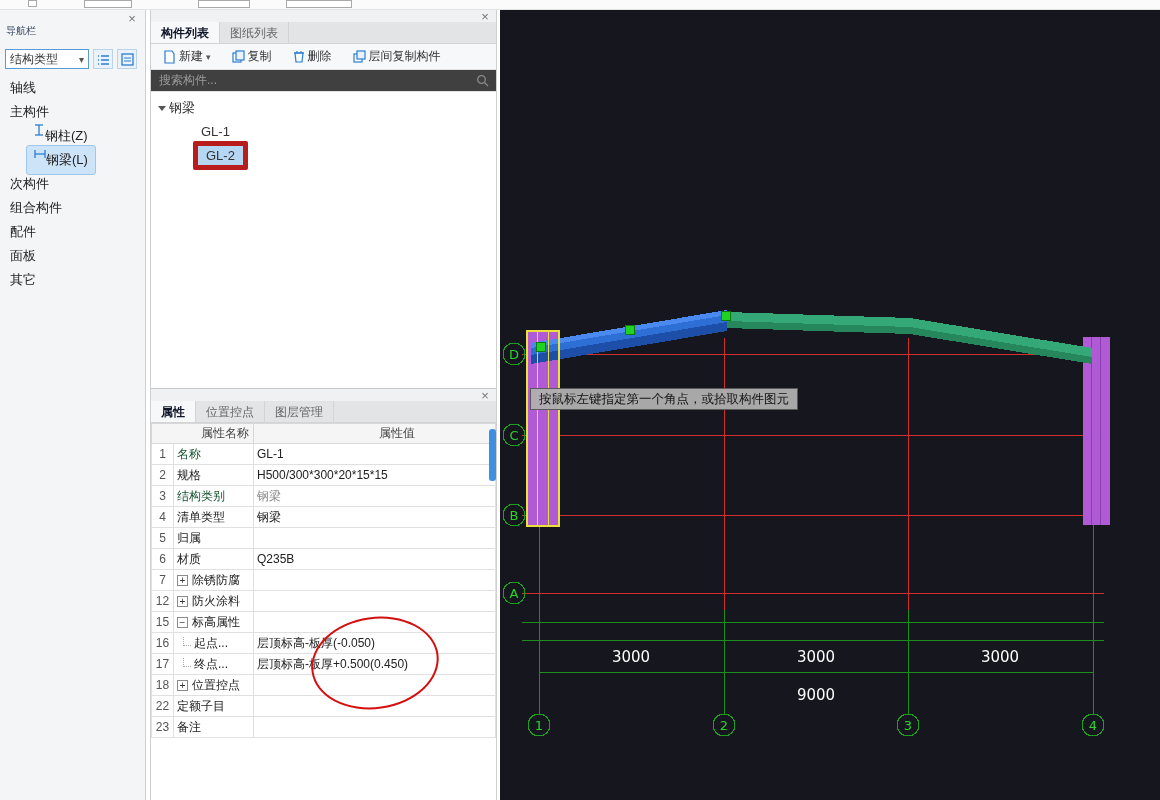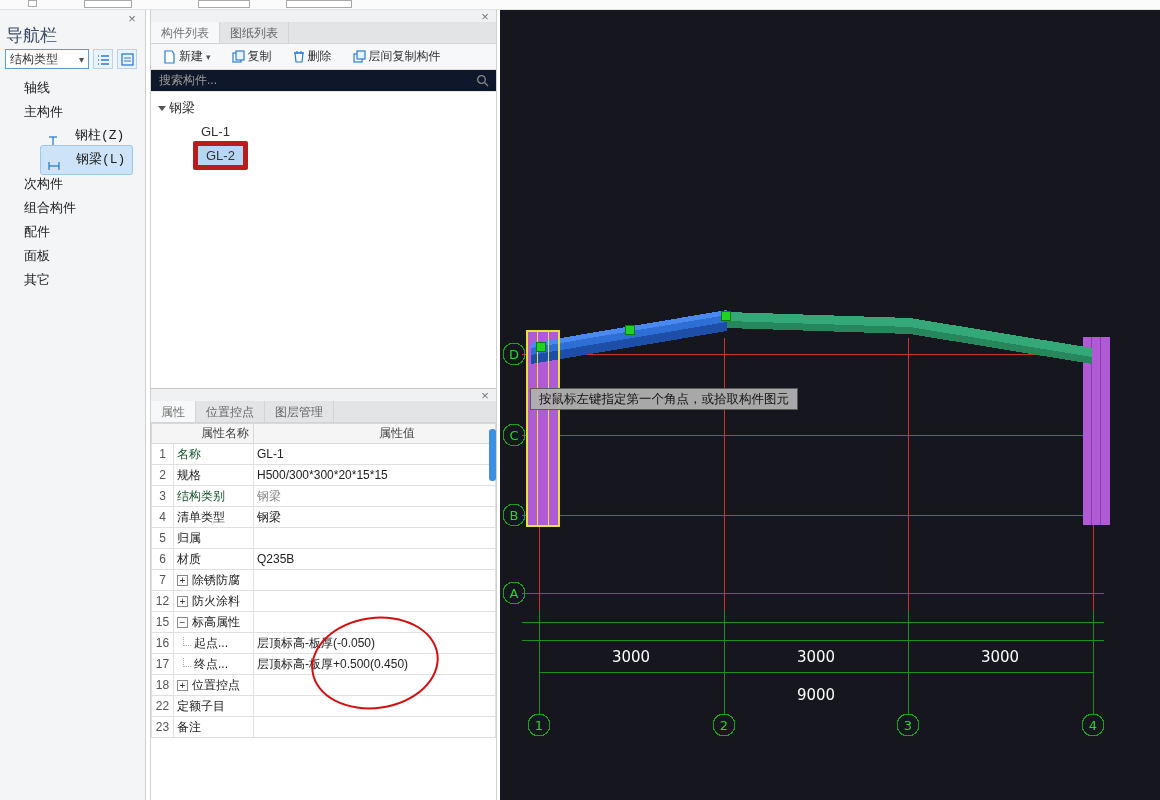--- a/index.html
+++ b/index.html
@@ -13,49 +13,49 @@
   .frag.f1 { left:28px;  width:9px;  height:7px; }
   .frag.f2 { left:84px;  width:48px; height:8px; }
   .frag.f3 { left:198px; width:52px; height:8px; }
   .frag.f4 { left:286px; width:66px; height:8px; }
 
   
   .left-panel { position:absolute; left:0; top:10px; width:146px; height:790px;
                 background:#f4f5f6; border-right:1px solid #cfcfcf; }
   .panel-close { position:absolute; top:2px; right:6px; width:14px; height:14px; line-height:13px;
                  text-align:center; color:#777; font-size:13px; cursor:pointer; }
-  .left-title { position:absolute; left:6px; top:14px; color:#3a4a66; font-size:17px; }
+  .left-title { position:absolute; left:6px; top:14px; color:#3a4a66; font-size:10px; }
   .type-row { position:absolute; left:5px; top:38px; width:136px; height:22px; display:flex; align-items:center; gap:4px; }
   .type-select { width:84px; height:20px; border:1px solid #5a9bd5; background:#fff; display:flex;
                  align-items:center; justify-content:space-between; padding:0 4px; cursor:pointer; }
   .type-select .caret { color:#555; font-size:10px; }
   .icon-btn { width:20px; height:20px; border:1px solid #bcd2e8; background:#eaf3fb; display:flex;
               align-items:center; justify-content:center; cursor:pointer; }
-  .nav-list { position:absolute; left:14px; top:66px; width:160px; list-style:none; }
+  .nav-list { position:absolute; left:0; top:66px; width:160px; list-style:none; }
   .nav-list li { height:24px; line-height:24px; padding-left:10px; font-size:13px; color:#222; cursor:pointer; white-space:nowrap; }
   .nav-list li.lvl1 { padding-left:26px; display:flex; align-items:center; gap:4px; }
-  .nav-list li.lvl1 .pill { display:flex; align-items:flex-end; gap:16px; padding:2px 7px; border-radius:3px;font-family:Liberation Mono, monospace; }
+  .nav-list li.lvl1 .pill { display:flex; align-items:flex-start; gap:0; padding:2px 7px; border-radius:3px; }
   .nav-list li.lvl1.selected .pill { background:#cde4f8; border:1px solid #9ec7ec; }
 
   
   .mid-panel { position:absolute; left:150px; top:10px; width:347px; height:790px; background:#fff;
                border-left:1px solid #cfcfcf; border-right:1px solid #cfcfcf; }
   .mini-head { position:relative; height:12px; background:#f0f1f2; }
   .mini-head .panel-close { top:0; right:4px; }
   .tabs { display:flex; height:22px; background:#e2e4e6; border-bottom:1px solid #d4d4d4; }
   .tab { padding:0 10px; line-height:22px; font-size:12px; color:#666; background:#e2e4e6; cursor:pointer;
          border-right:1px solid #d4d4d4; }
-  .tab.active { background:#f7f8f9; color:#737373; font-weight:normal; }
+  .tab.active { background:#f7f8f9; color:#0f172a; font-weight:bold; }
 
   .comp-panel { position:relative; height:378px; background:#fff; }
   .toolbar { display:flex; align-items:center; height:26px; background:#f7f8f9; border-bottom:1px solid #e0e0e0; padding-left:6px; gap:9px; }
   .tb-btn { display:flex; align-items:center; gap:3px; border:none; background:transparent; font-size:12px;
             color:#333; padding:2px 6px; cursor:pointer; font-family:inherit; }
   .tb-btn .caret { font-size:9px; color:#555; }
-  .search-row { position:relative; height:22px; border-bottom:1px solid #e4e4e4; background:#0f172a;
+  .search-row { position:relative; height:22px; border-bottom:1px solid #e4e4e4; background:#404040;
                 display:flex; align-items:center; padding:0 22px 0 8px; cursor:text; }
   .search-ph { color:#9a9a9a; font-size:12px; }
   .search-ico { position:absolute; right:7px; top:4px; }
   .tree { padding-top:4px; }
   .tree-group { height:24px; line-height:24px; padding-left:18px; position:relative; cursor:pointer; font-size:13px; }
   .tree-group .tri { position:absolute; left:7px; top:10px; width:0; height:0;
                      border-left:4px solid transparent; border-right:4px solid transparent; border-top:5px solid #555; }
   .tree-item { height:24px; line-height:24px; padding-left:42px; cursor:pointer; font-size:13px; }
   .tree-item .sel-pill { padding:2px 8px; }
   .tree-item.selected .sel-pill { background:#b5d7f3; border:5px solid #b91c1c; border-radius:2px; }

